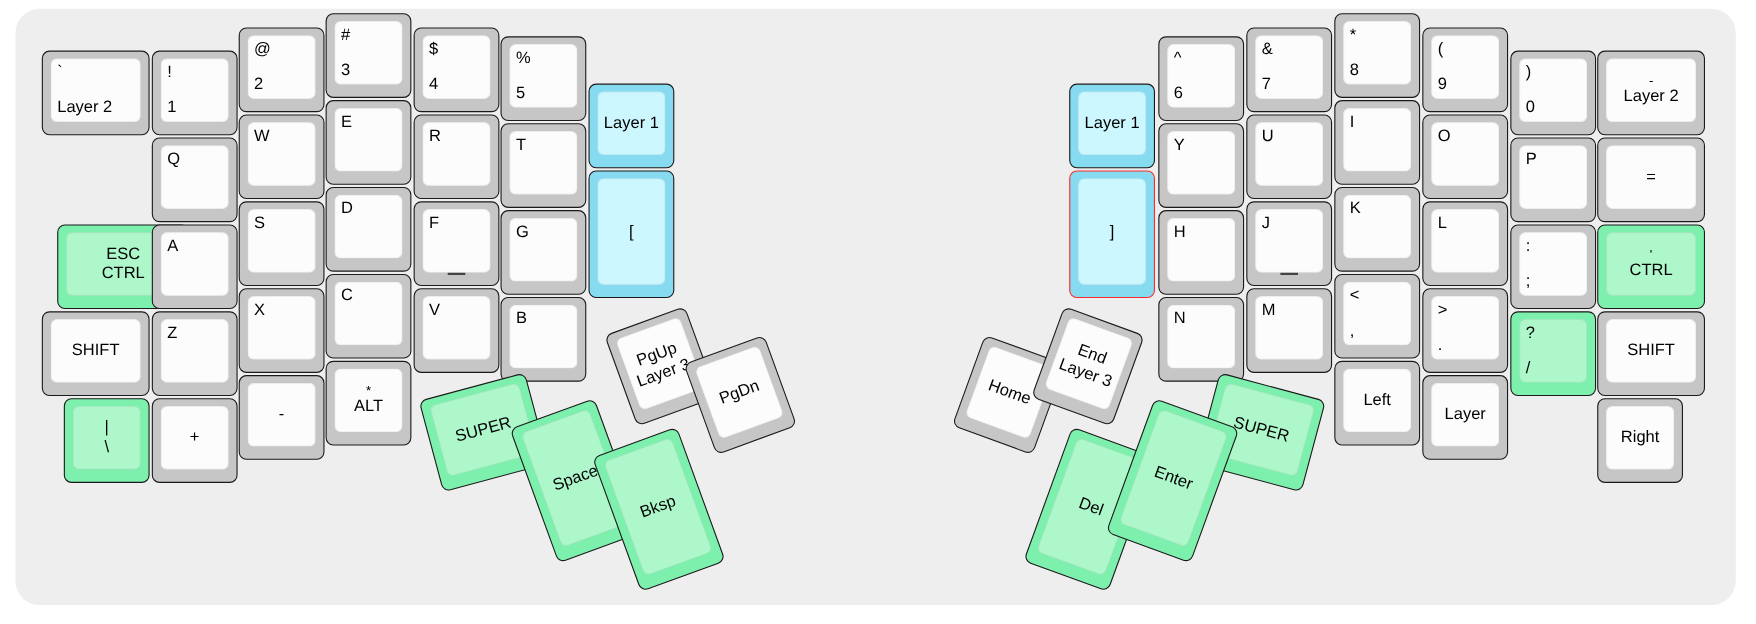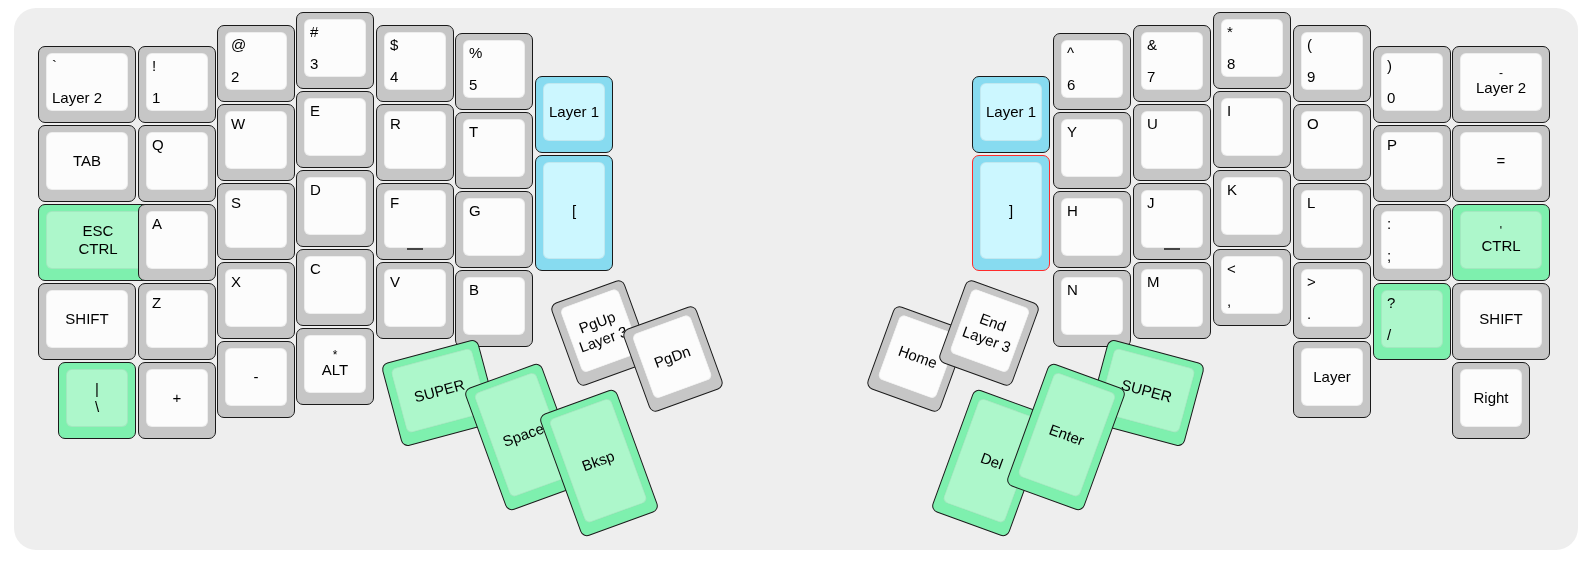--- a/index.html
+++ b/index.html
@@ -85,27 +85,21 @@
 <div id="stage">
   <div id="panel"></div>
   <div class="half" id="left-half">
       <div class="key lbl-corners" style="left: 38px; top: 46px; width: 98px; height: 77px;">
         <div class="cap"></div>
         <div class="labels">
           <span class="t">`</span>
           <span class="t">Layer 2</span>
         </div>
       </div>
-      <div class="key lbl-center" style="left: 38px; top: 125px; width: 98px; height: 77px;">
-        <div class="cap"></div>
-        <div class="labels">
-          <span class="t">TAB</span>
-        </div>
-      </div>
-      <div class="key lbl-stack k-green" style="left: 38px; top: 204px; width: 120px; height: 77px;">
+      <div class="key lbl-stack k-green" style="left: 52px; top: 204px; width: 120px; height: 77px;">
         <div class="cap"></div>
         <div class="labels">
           <span class="t">ESC</span>
           <span class="t">CTRL</span>
         </div>
       </div>
       <div class="key lbl-center" style="left: 38px; top: 283px; width: 98px; height: 77px;">
         <div class="cap"></div>
         <div class="labels">
           <span class="t">SHIFT</span>
@@ -390,20 +384,26 @@
           <span class="t">K</span>
         </div>
       </div>
       <div class="key lbl-corners" style="left: 1213px; top: 249px; width: 78px; height: 77px;">
         <div class="cap"></div>
         <div class="labels">
           <span class="t">&lt;</span>
           <span class="t">,</span>
         </div>
       </div>
+      <div class="key lbl-center" style="left: 1213px; top: 328px; width: 78px; height: 77px;">
+        <div class="cap"></div>
+        <div class="labels">
+          <span class="t">Left</span>
+        </div>
+      </div>
       <div class="key lbl-corners" style="left: 1293px; top: 25px; width: 78px; height: 77px;">
         <div class="cap"></div>
         <div class="labels">
           <span class="t">(</span>
           <span class="t">9</span>
         </div>
       </div>
       <div class="key lbl-corners" style="left: 1293px; top: 104px; width: 78px; height: 77px;">
         <div class="cap"></div>
         <div class="labels">

